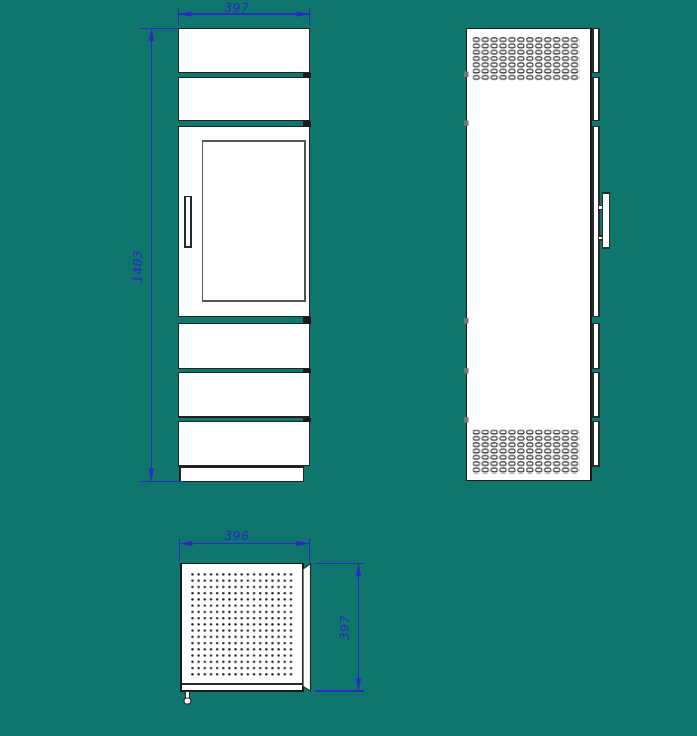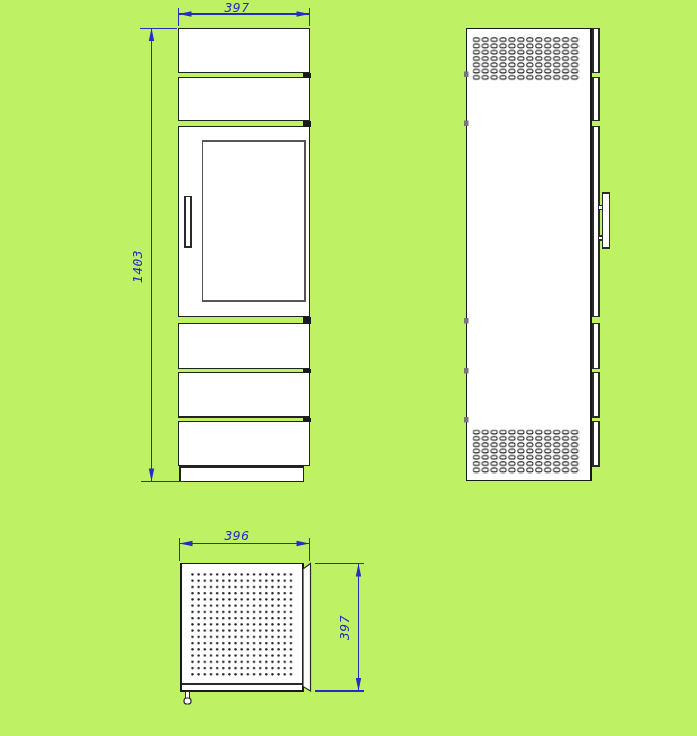--- a/index.html
+++ b/index.html
@@ -1,16 +1,16 @@
 <!DOCTYPE html>
 <html><head>
 <meta charset="utf-8">
 <style>
   html,body{margin:0;padding:0;background:#ffffff;}
-  #canvas{position:relative;width:697px;height:736px;background:#bef264;overflow:hidden;}
+  #canvas{position:relative;width:697px;height:736px;background:#0f766e;overflow:hidden;}
   svg{position:absolute;left:0;top:0;}
   .ol{fill:#ffffff;stroke:#1a1a1a;stroke-width:1.8;}
   .pl{fill:#ffffff;stroke:#222222;stroke-width:1.5;}
   .tl{fill:#ffffff;stroke:#2a2a2a;stroke-width:1.2;}
   .gl{fill:#ffffff;stroke:#555555;stroke-width:1.3;}
   .thin{fill:none;stroke:#2a2a2a;stroke-width:1.2;}
   .notch{fill:#1a1a1a;stroke:none;}
   .tick{fill:#777777;stroke:none;}
   .dim-l{stroke:#2b2bc4;stroke-width:1.1;fill:none;}
   .dim-f{fill:#2b2bc4;stroke:none;}

